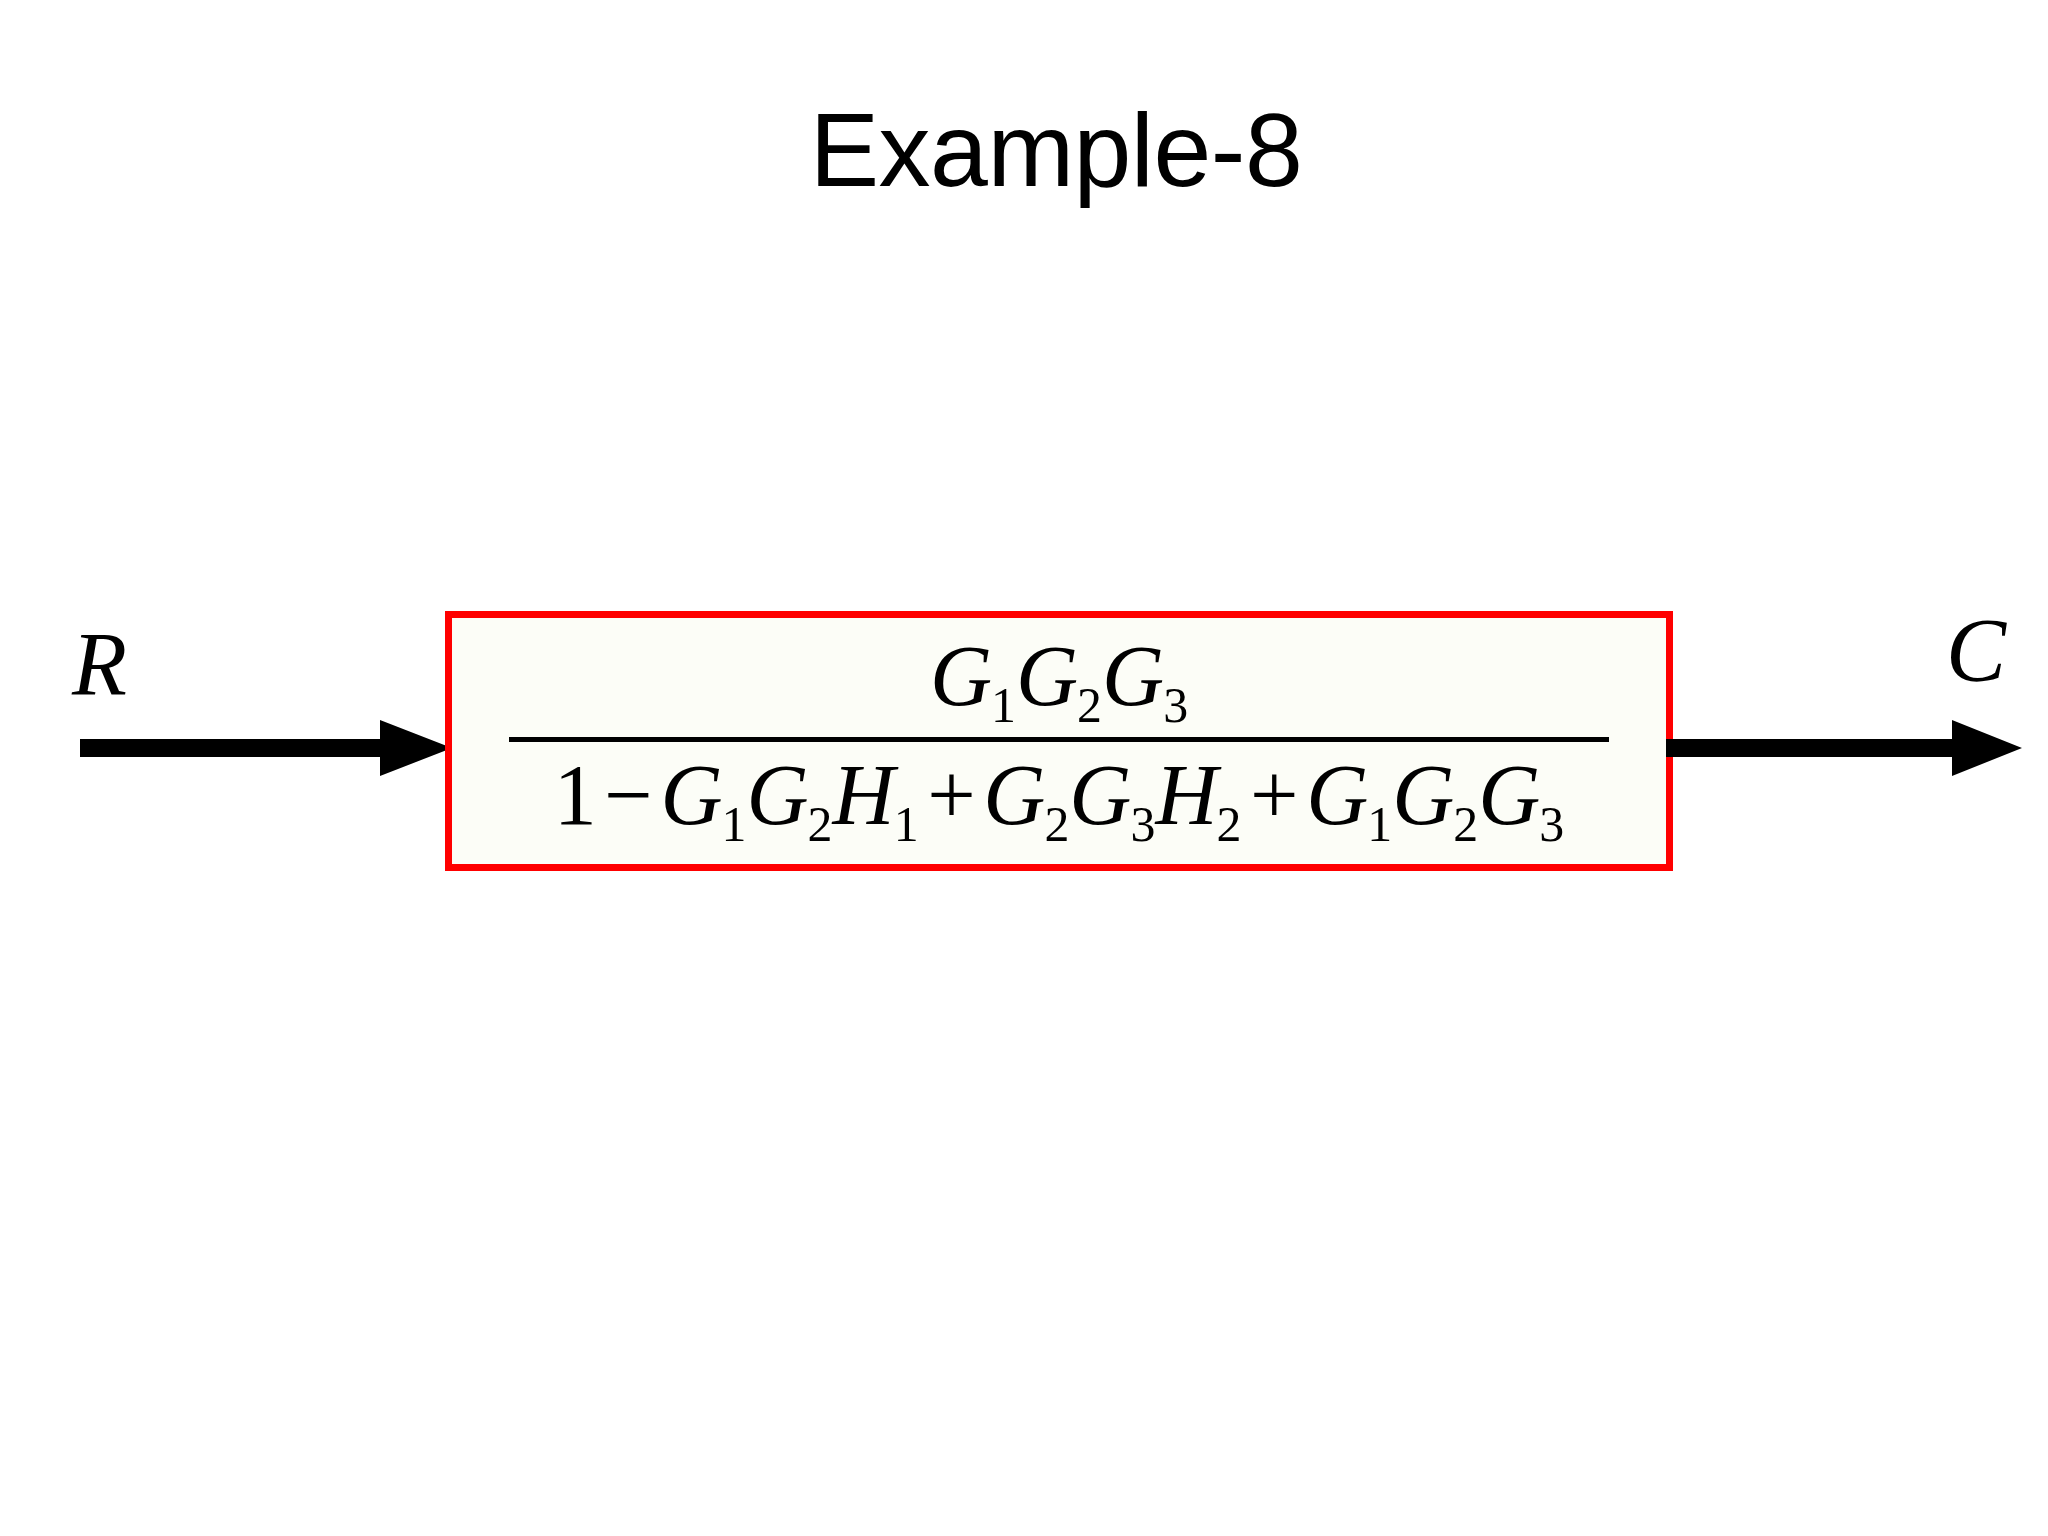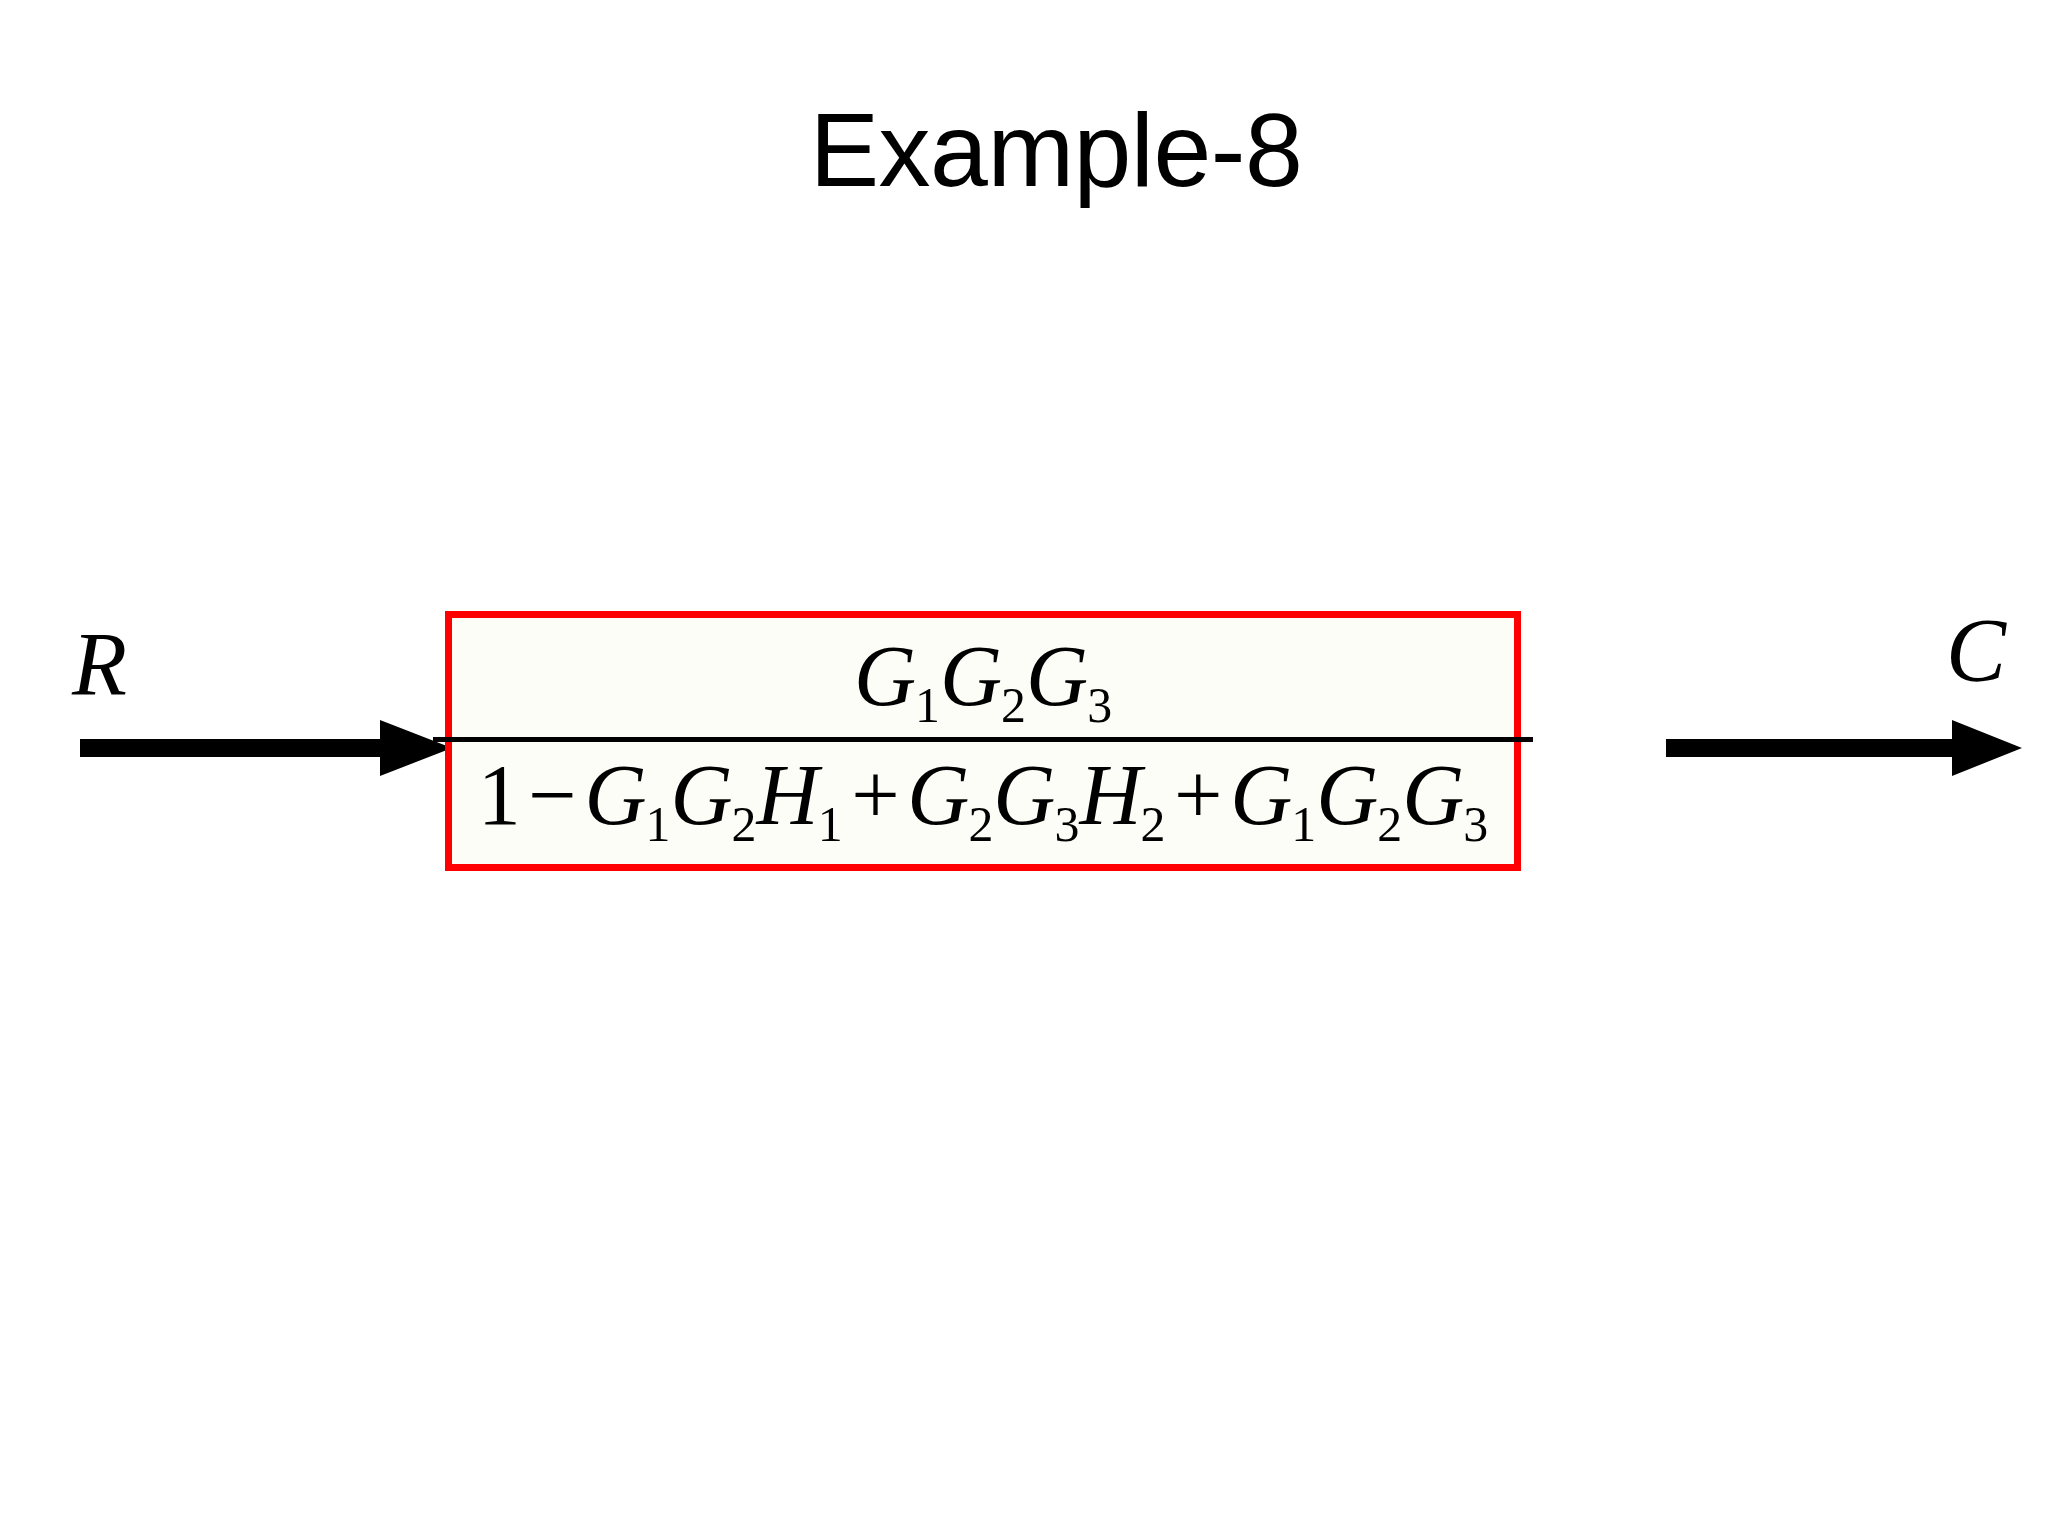--- a/index.html
+++ b/index.html
@@ -61,21 +61,21 @@
   }
   .arrow-in  { left: 80px;  top: 718px; width: 372px; }
   .arrow-out { left: 1666px; top: 718px; width: 356px; }
   .arrow svg { display: block; width: 100%; height: 100%; }
 
   
   .tf-block {
     position: absolute;
     left: 445px;
     top: 611px;
-    width: 1076px;
+    width: 1228px;
     height: 260px;
     box-sizing: border-box;
     border: 7px solid #FF0000;
     background: #FCFDF7;
     display: flex;
     align-items: center;
     justify-content: center;
   }
 
   .fraction {

